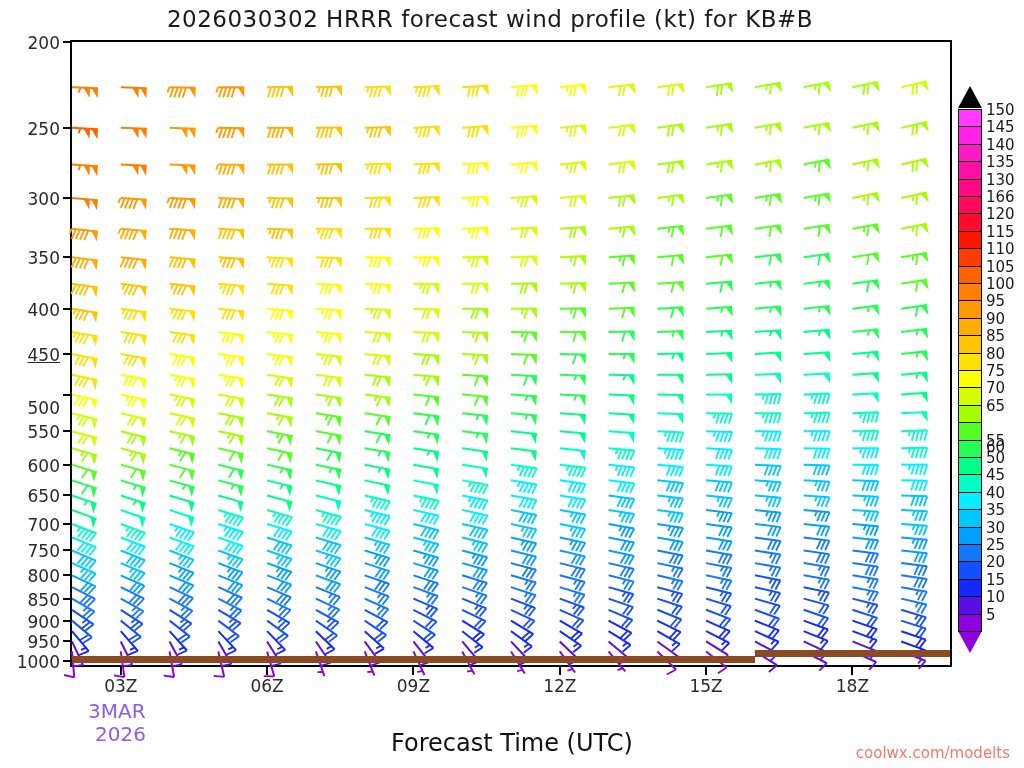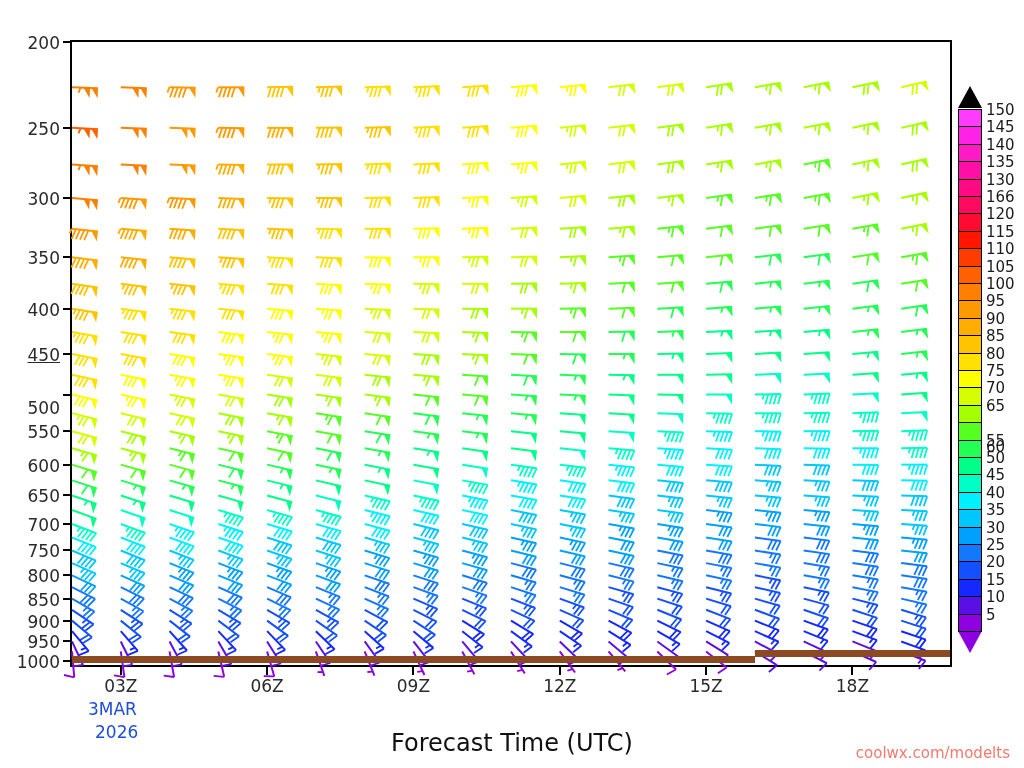--- a/index.html
+++ b/index.html
@@ -26,21 +26,21 @@
   .ytick{position:absolute;left:-7px;width:7px;height:2px;background:#000;}
 
   .xlabel{
     position:absolute;top:676px;font-size:17px;color:#2a2a2a;
     transform:translateX(-50%);font-family:"DejaVu Sans",sans-serif;
     white-space:nowrap;
   }
   .xtick{position:absolute;top:667px;width:2px;height:8px;background:#000;}
 
   #date-line1,#date-line2{
-    position:absolute;font-size:17px;color:#1d4ed8;
+    position:absolute;font-size:20px;color:#8b5cf6;
     font-family:"DejaVu Sans",sans-serif;white-space:nowrap;
   }
   #date-line1{top:699px;left:88px;}
   #date-line2{top:722px;left:95px;}
 
   #xaxis-title{
     position:absolute;left:0;top:729px;width:1024px;text-align:center;
     font-size:24px;color:#111;font-family:"DejaVu Sans",sans-serif;
   }
 
@@ -64,20 +64,21 @@
 
   #terrain{position:absolute;left:0;}
   .terrain-seg{position:absolute;background:#8B4a22;height:7px;}
   svg.barbs{position:absolute;left:0;top:0;overflow:visible;}
 </style>
 </head>
 <body>
 
 <div id="root">
 
+<div id="chart-title">2026030302 HRRR forecast wind profile (kt) for KB#B</div>
 
 <div id="plot-frame">
   <svg class="barbs" id="barb-layer" width="878" height="623">
         <g>
           <line x1="0.00" y1="45.31" x2="25.98" y2="46.22" stroke="#ff7f00" stroke-width="2"></line>
           <polygon points="26.0,46.2 25.6,56.2 19.5,46.0" fill="#ff7f00"></polygon>
           <polygon points="18.0,45.9 17.6,55.9 11.5,45.7" fill="#ff7f00"></polygon>
           <line x1="8.5" y1="45.6" x2="6.6" y2="50.7" stroke="#ff7f00" stroke-width="1.8"></line>
         </g>
         <g>

